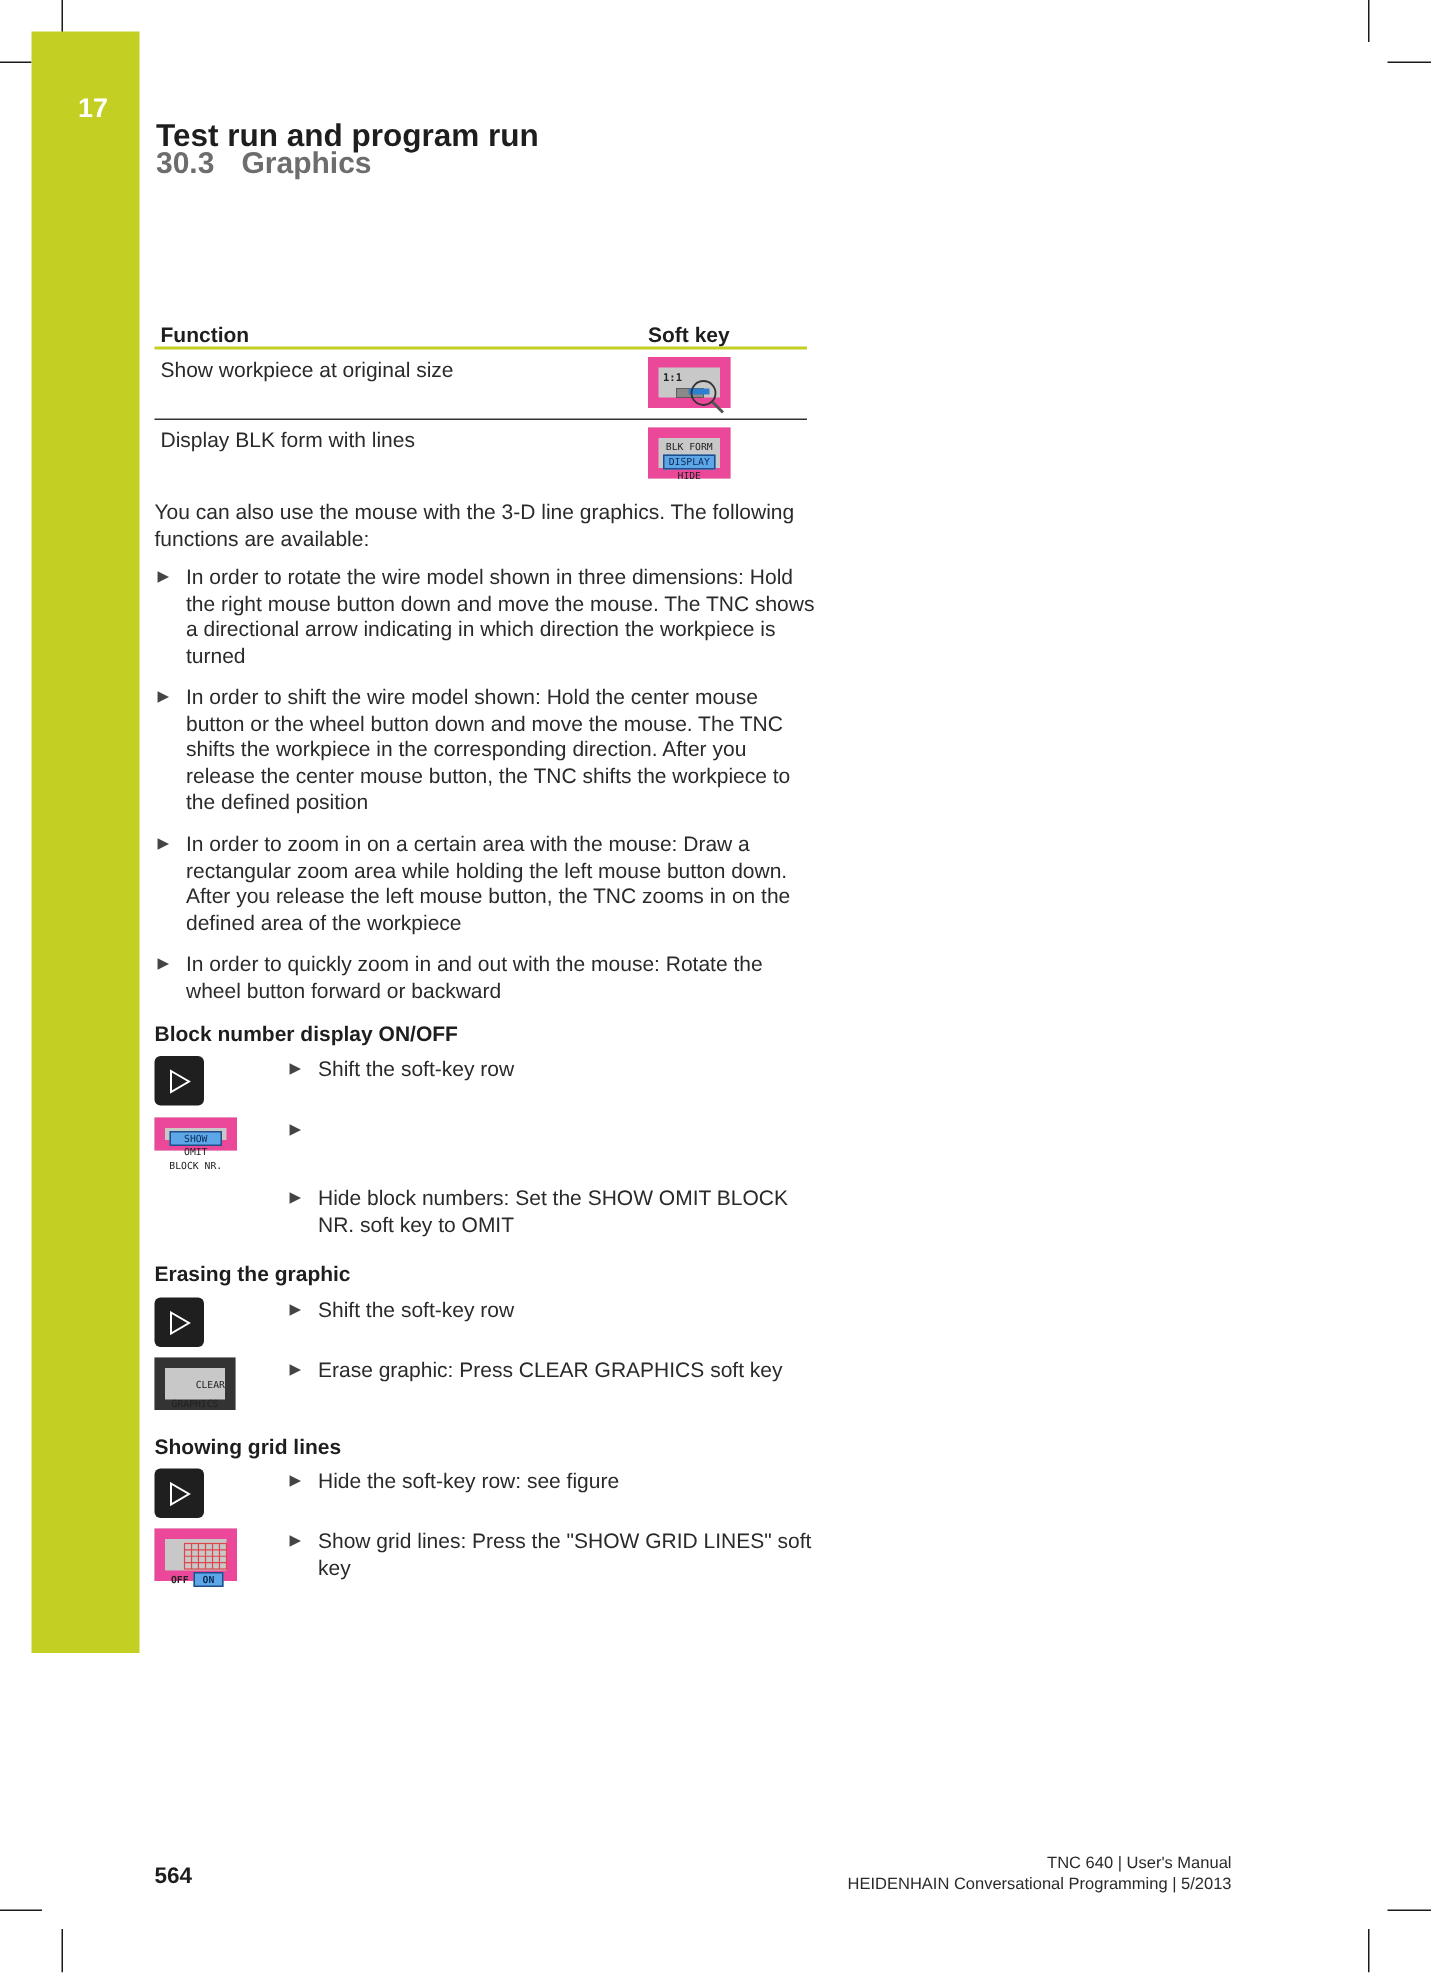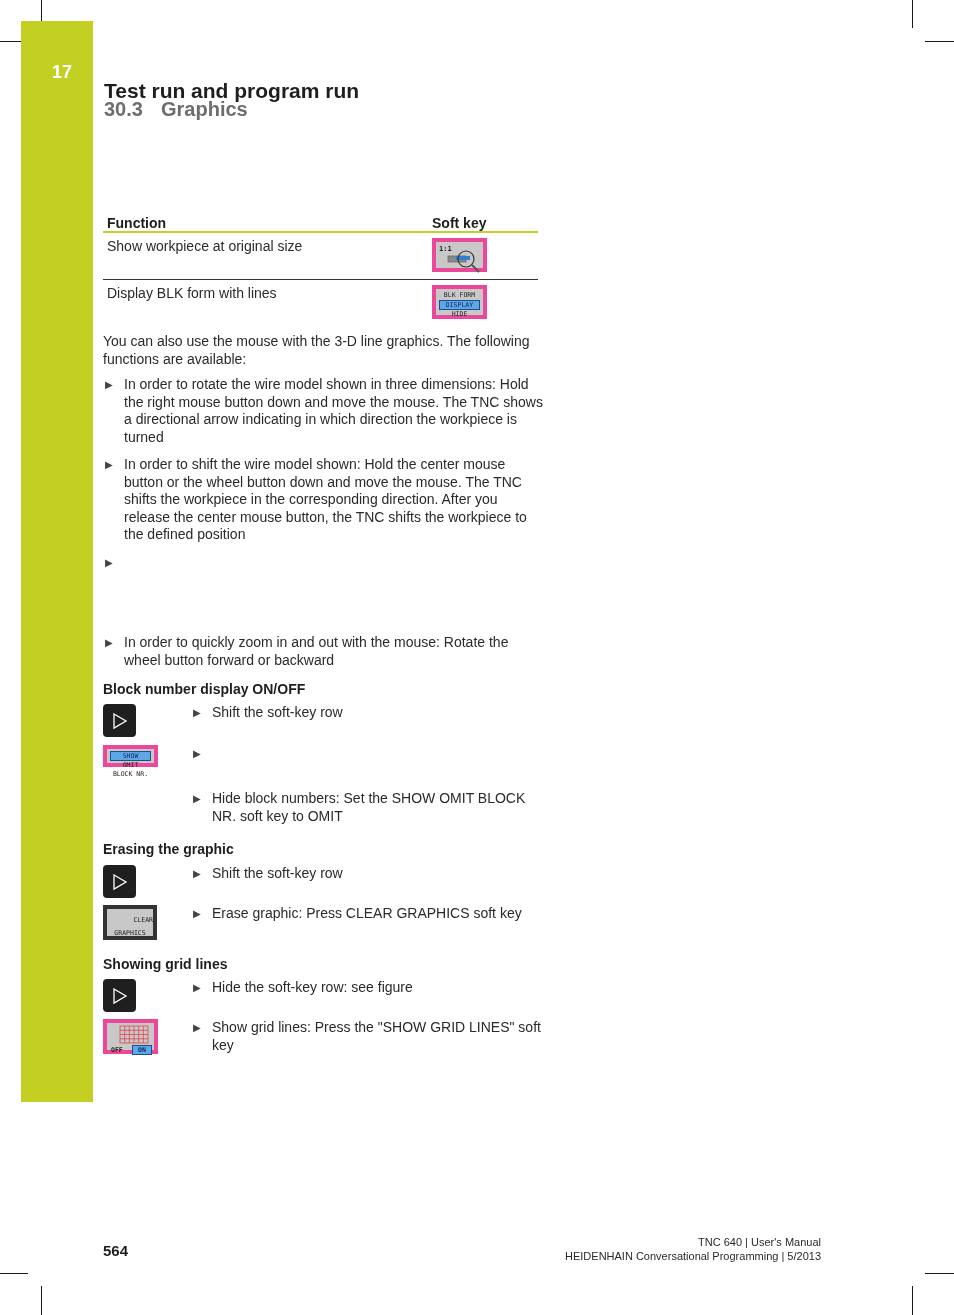--- a/index.html
+++ b/index.html
@@ -17,21 +17,21 @@
   .table { position: absolute; left: 103px; top: 208px; width: 435px; }
   .thead { display: flex; height: 23px; border-bottom: 2px solid #c3cf22; font-weight: bold; font-size: 14px; color: #1e1e1e; align-items: flex-end; }
   .thead .c1 { width: 325px; padding-left: 4px; padding-top: 3px; }
   .thead .c2 { padding-top: 3px; }
   .trow { display: flex; height: 46px; border-bottom: 1px solid #333; font-size: 14px; }
   .trow:last-child { border-bottom: none; height: 44px; }
   .trow .c1 { width: 325px; padding-left: 4px; padding-top: 5px; }
   .trow .c2 { padding-top: 5px; position: relative; }
 
   .softkey {
-    background: #c8c8c8; border: 4px solid #ec4899; box-sizing: border-box;
+    background: #c8c8c8; border: 7px solid #ec4899; box-sizing: border-box;
     font-family: "DejaVu Sans Mono", monospace; font-size: 6.5px; color: #222;
     text-align: center; position: relative;
   }
   .softkey .hl { background: #5da7e8; border: 1px solid #1e4f8a; color: #0a2a55; margin: 0 3px; line-height: 8px; }
   .softkey .ln { line-height: 9px; }
 
   .para { position: absolute; left: 103px; width: 440px; font-size: 14px; line-height: 17.6px; color: #2a2a2a; }
   .bullet { position: absolute; width: 440px; font-size: 14px; line-height: 17.6px; color: #2a2a2a; padding-left: 21px; box-sizing: border-box; }
   .bullet .tri { position: absolute; left: 2px; top: 0; font-size: 10px; color: #444; }
   .h3 { position: absolute; left: 103px; font-size: 14px; font-weight: bold; color: #1e1e1e; }
@@ -99,20 +99,21 @@
 <div class="bullet" style="left:103px;top:376px;">
   <span class="tri">▶</span>
   <span>In order to rotate the wire model shown in three dimensions: Hold the right mouse button down and move the mouse. The TNC shows a directional arrow indicating in which direction the workpiece is turned</span>
 </div>
 <div class="bullet" style="left:103px;top:456px;">
   <span class="tri">▶</span>
   <span>In order to shift the wire model shown: Hold the center mouse button or the wheel button down and move the mouse. The TNC shifts the workpiece in the corresponding direction. After you release the center mouse button, the TNC shifts the workpiece to the defined position</span>
 </div>
 <div class="bullet" style="left:103px;top:554px;">
   <span class="tri">▶</span>
+  <span>In order to zoom in on a certain area with the mouse: Draw a rectangular zoom area while holding the left mouse button down. After you release the left mouse button, the TNC zooms in on the defined area of the workpiece</span>
 </div>
 <div class="bullet" style="left:103px;top:634px;">
   <span class="tri">▶</span>
   <span>In order to quickly zoom in and out with the mouse: Rotate the wheel button forward or backward</span>
 </div>
 
 <div class="h3" style="top:681px;">Block number display ON/OFF</div>
 <div class="shiftkey" style="top:704px;">
   <svg width="18" height="18" viewBox="0 0 18 18">
       <polygon points="3,2 15,9 3,16" fill="none" stroke="#fff" stroke-width="1.3"></polygon>

